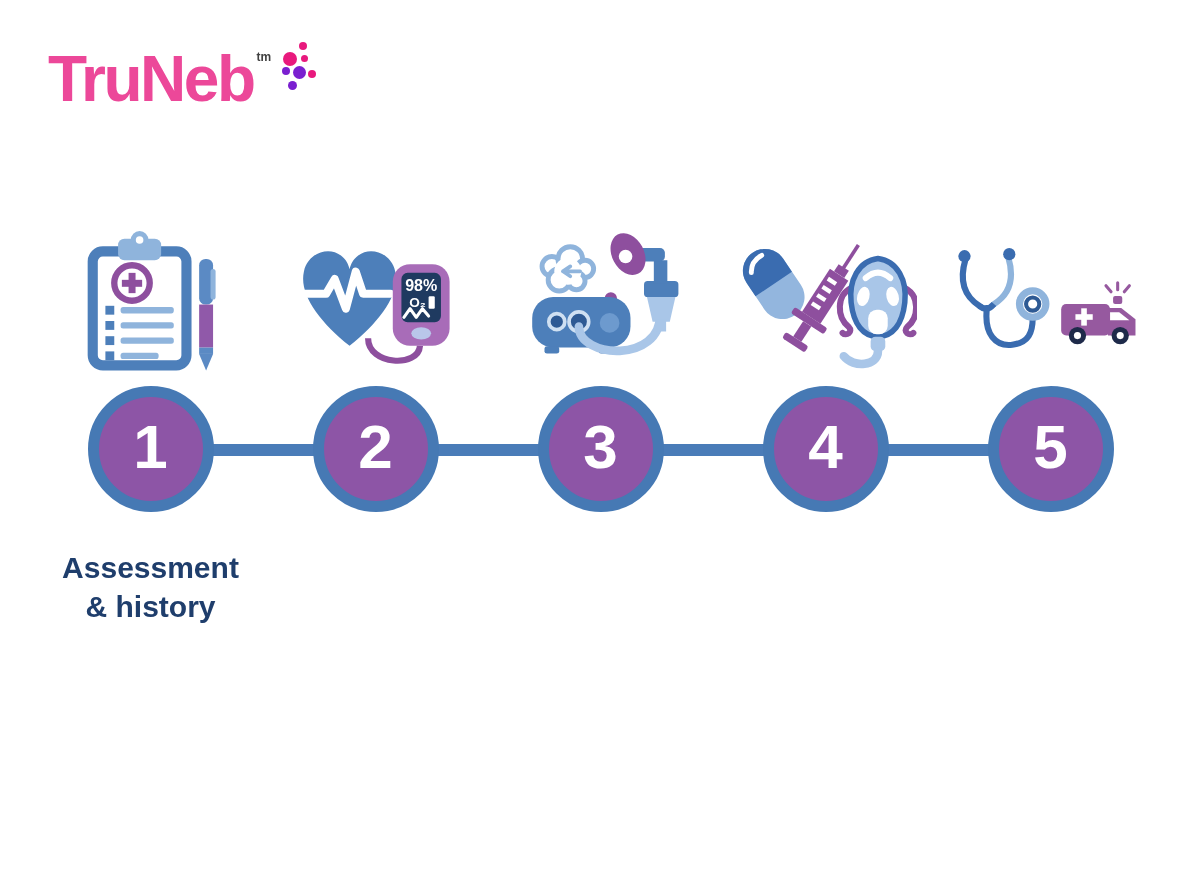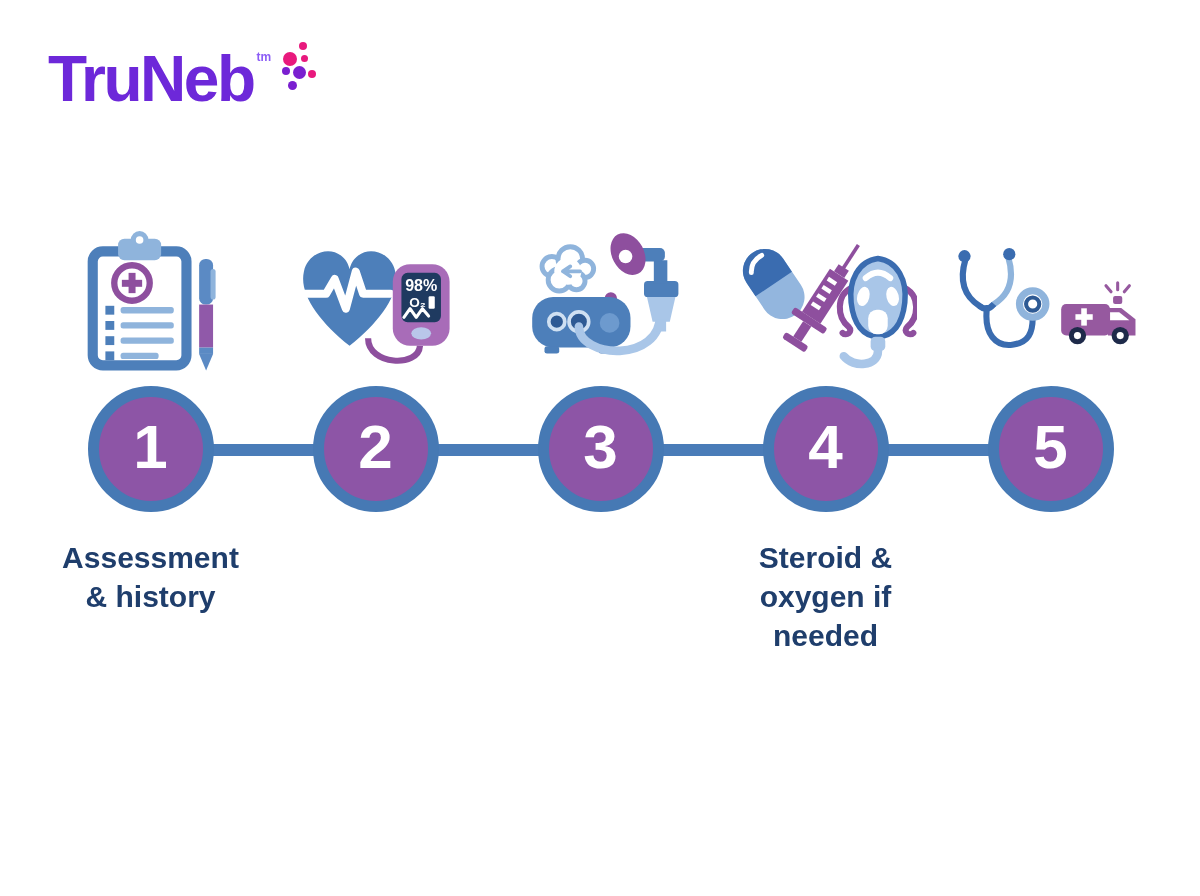--- a/index.html
+++ b/index.html
@@ -1,37 +1,37 @@
 <!DOCTYPE html>
 <html><head>
 <meta charset="utf-8">
 <style>
   html,body{margin:0;padding:0;background:#fff;}
   .canvas{position:relative;width:1200px;height:896px;background:#ffffff;
           font-family:"Liberation Sans",sans-serif;overflow:hidden;}
 
   
   .logo{position:absolute;left:48px;top:42px;width:340px;height:90px;}
-  .logo-text{font-size:64px;font-weight:800;color:#6d28d9;letter-spacing:-2.5px;}
-  .logo-tm{font-size:12px;font-weight:700;color:#8b5cf6;position:relative;top:-34px;left:3px;}
+  .logo-text{font-size:64px;font-weight:800;color:#ec4899;letter-spacing:-2.5px;}
+  .logo-tm{font-size:12px;font-weight:700;color:#404040;position:relative;top:-34px;left:3px;}
   .dot{position:absolute;border-radius:50%;}
   .dot-pink{background:#e8197d;}
   .dot-violet{background:#7a1fd0;}
 
   
   .connector{position:absolute;left:150px;top:444px;width:900px;height:12px;
              background:#4a7cb8;border-radius:6px;z-index:1;}
   .step{position:absolute;top:222px;width:225px;display:flex;flex-direction:column;
         align-items:center;z-index:2;}
   .icon-box{height:160px;display:flex;align-items:center;justify-content:center;}
   .circle{margin-top:4px;width:126px;height:126px;border-radius:50%;
           border:11px solid #4679b4;background:#8d55a6;box-sizing:border-box;
           display:flex;align-items:center;justify-content:center;}
   .num{color:#ffffff;font-size:62px;font-weight:bold;line-height:1;padding-bottom:4px;}
-  .label{margin-top:26px;width:262px;text-align:center;font-size:30px;font-weight:bold;
+  .label{margin-top:36px;width:262px;text-align:center;font-size:30px;font-weight:bold;
          color:#1f3e6c;line-height:1.3;white-space:pre-line;}
 </style>
 </head>
 <body>
 
 <div class="canvas">
 
   <div class="logo">
     <span class="logo-text">TruNeb</span><sup class="logo-tm">tm</sup>
     <span>
@@ -168,23 +168,20 @@
         <ellipse cx="106" cy="51" rx="5" ry="8" transform="rotate(14 106 51)" fill="#ffffff"></ellipse>
         <ellipse cx="130" cy="51" rx="5" ry="8" transform="rotate(-14 130 51)" fill="#ffffff"></ellipse>
         <rect x="110" y="62" width="16" height="20" rx="7" fill="#ffffff"></rect>
         <rect x="112" y="84" width="12" height="12" rx="4" fill="#a9c6e8"></rect>
         <path d="M118,96 C118,108 98,110 90,100" stroke="#a9c6e8" stroke-width="7" fill="none" stroke-linecap="round"></path>
       </svg>
     </div>
     <div class="circle">
       <span class="num">4</span>
     </div>
-    <div class="label">Steroid &amp;
-oxygen if
-needed</div>
   </div>
 
   <div class="step" style="left:938px;">
     <div class="icon-box">
       <svg width="204" height="114" viewBox="0 0 200 112">
 
         <path d="M16,14 C 10,34 14,50 30,60" stroke="#3a6cb0" stroke-width="6" fill="none" stroke-linecap="round"></path>
         <path d="M58,12 C 64,32 60,48 44,58" stroke="#8fb4dc" stroke-width="6" fill="none" stroke-linecap="round"></path>
         <circle cx="15" cy="11" r="6" fill="#3a6cb0"></circle>
         <circle cx="59" cy="9" r="6" fill="#3a6cb0"></circle>

